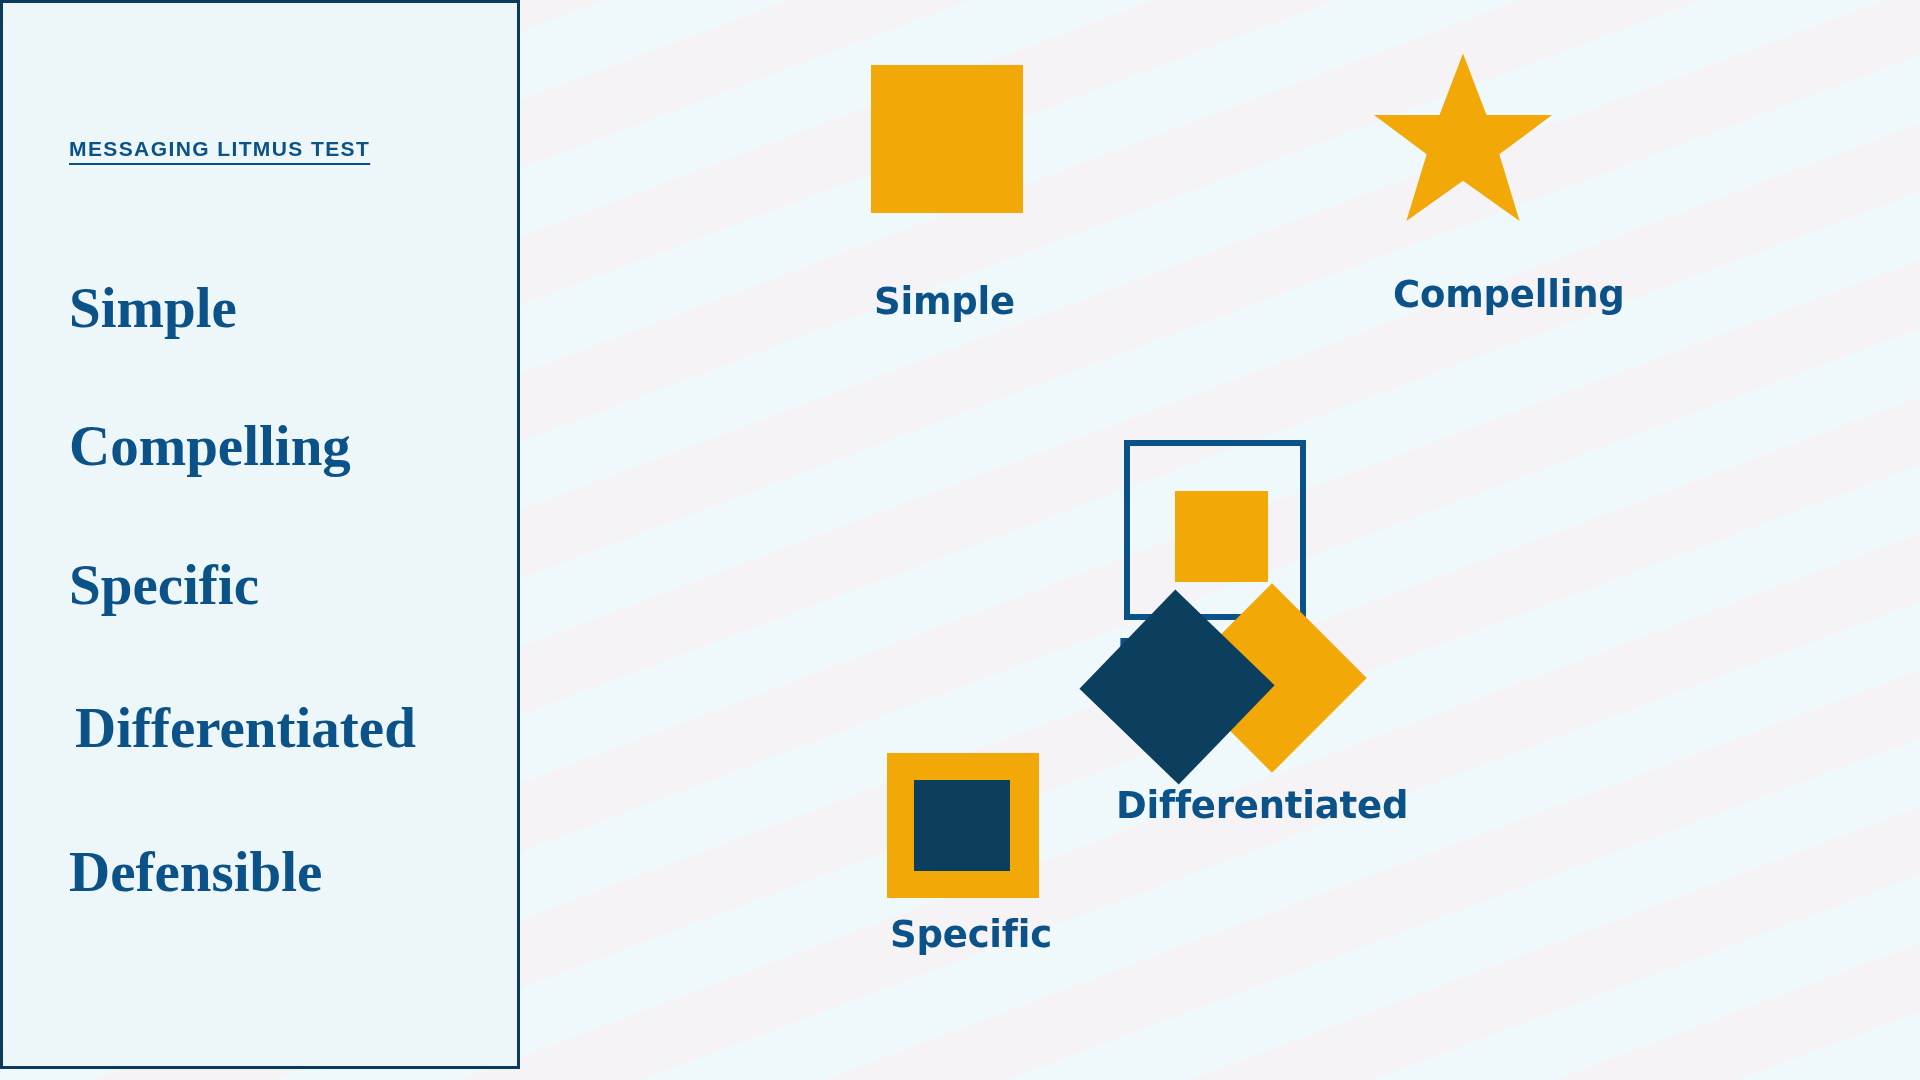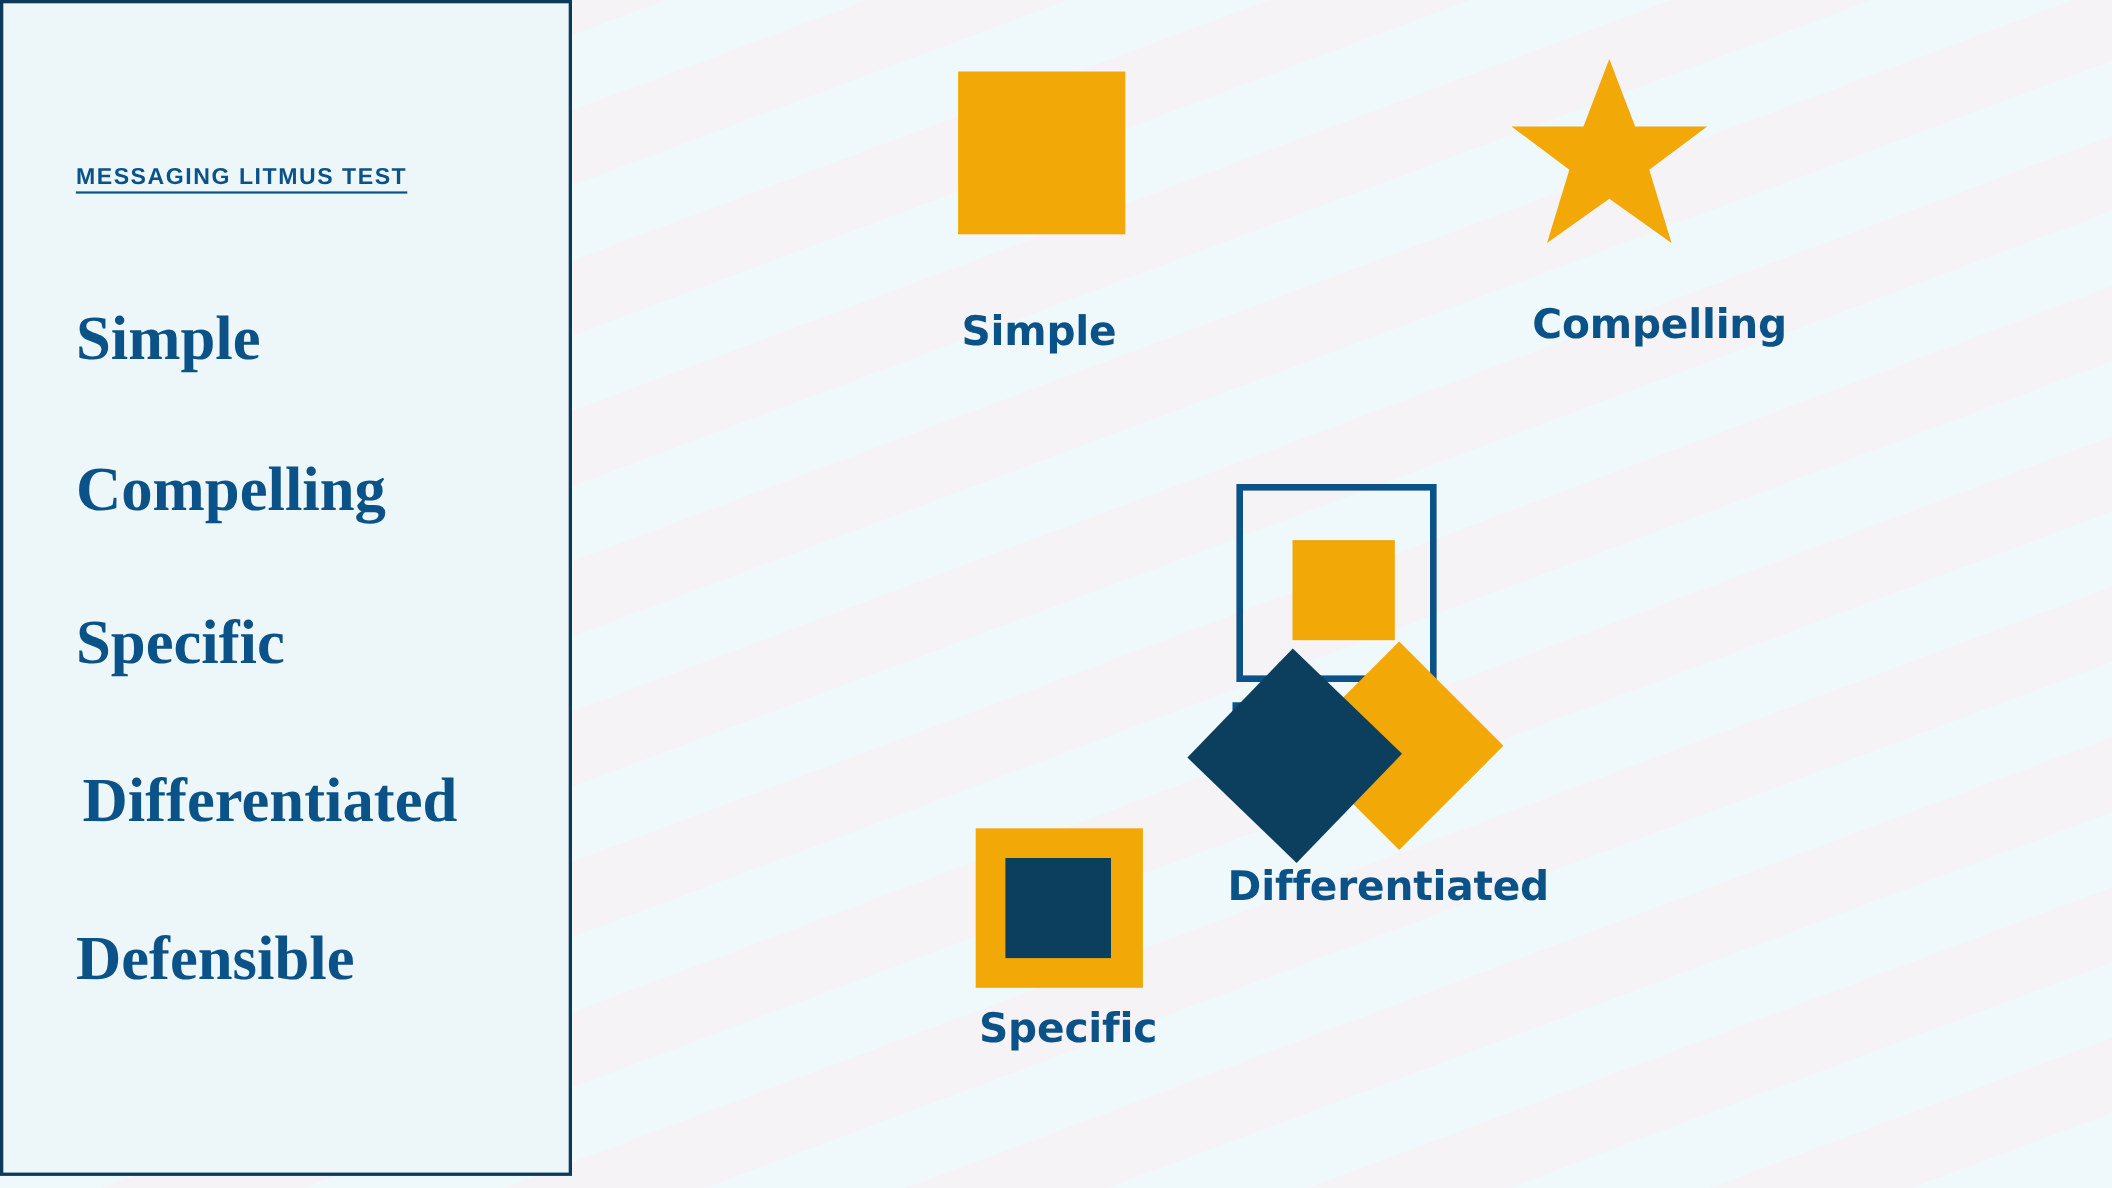--- a/index.html
+++ b/index.html
@@ -51,21 +51,20 @@
     top: 134px;
     font-family: "Liberation Sans", sans-serif;
     font-size: 21px;
     font-weight: 600;
     letter-spacing: 1.4px;
     color: #0A5288;
     text-decoration: underline;
     text-underline-offset: 7px;
     text-decoration-thickness: 2px;
     white-space: nowrap;
-    margin-top: 12px;
   }
 
   #criteria-list {
     position: absolute;
     left: 0;
     top: 276px;
     width: 100%;
     list-style: none;
     margin: 0;
     padding: 0;

